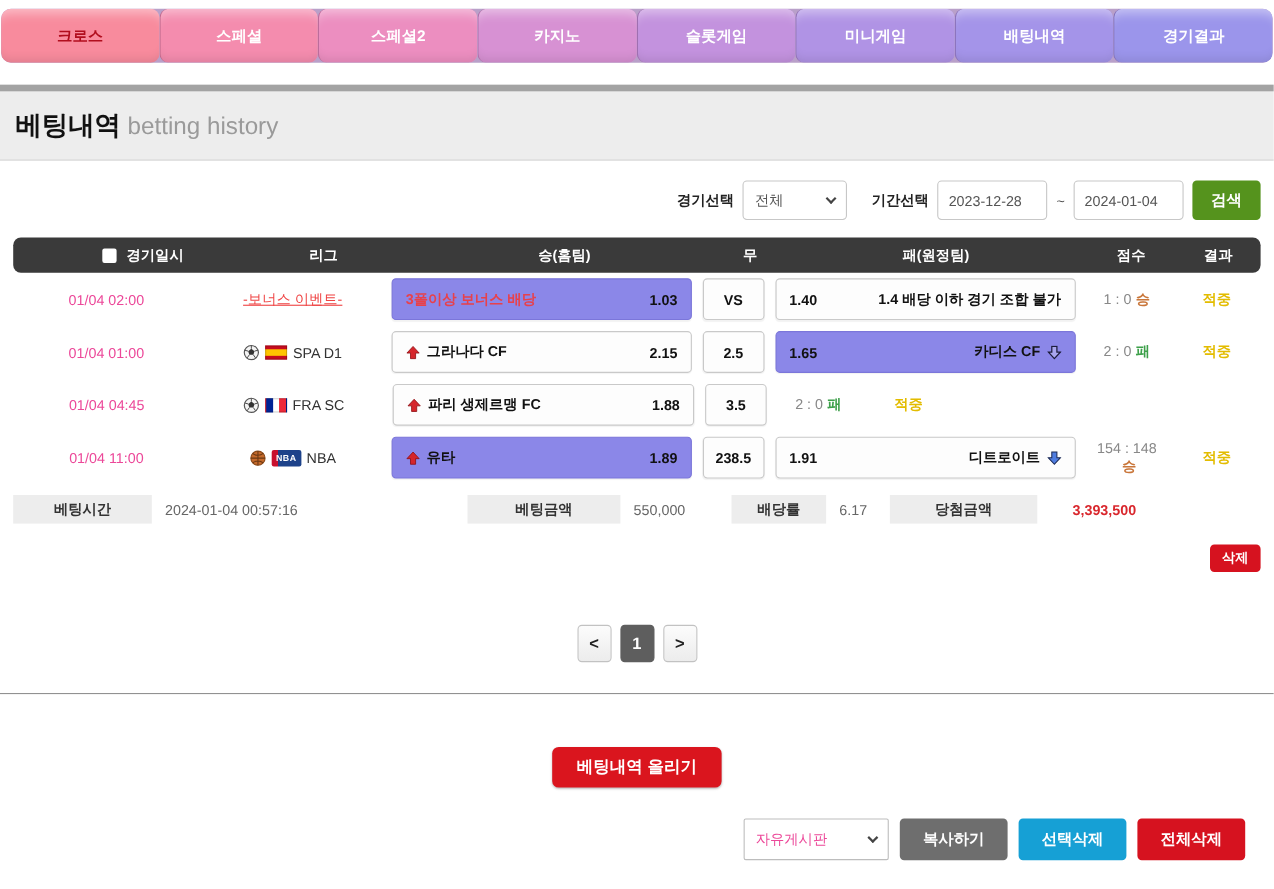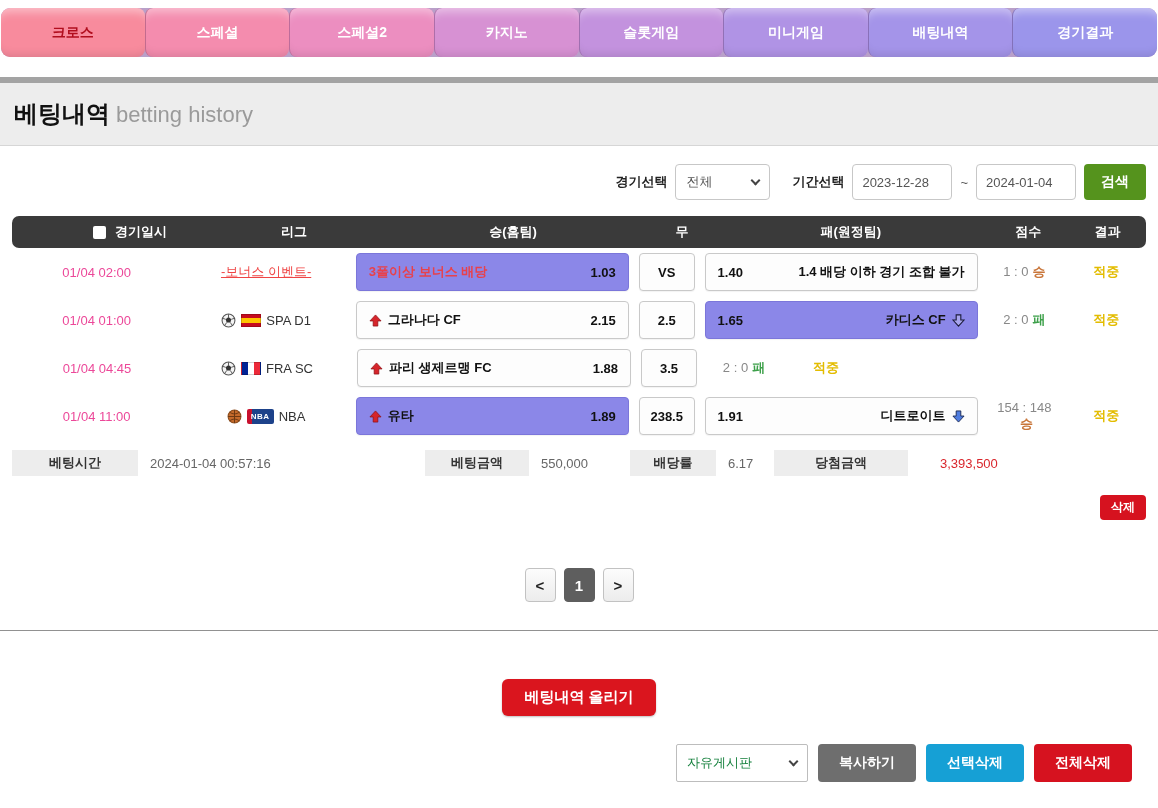--- a/index.html
+++ b/index.html
@@ -69,23 +69,23 @@
   .nba-badge { width:27px; height:15px; display:inline-flex; align-items:center; justify-content:center;
     background:linear-gradient(90deg,#c8102e 0 20%,#1d428a 20%); color:#fff; font-size:8px; font-weight:bold;
     border-radius:2px; letter-spacing:.5px; }
   .icon-svg { display:inline-block; vertical-align:middle; }
 
   
   .summary { margin-top:10px; display:flex; align-items:center; font-size:13px; }
   .slabel { background:#ededed; height:26px; line-height:26px; text-align:center;
     font-weight:bold; color:#333; }
   .sval { color:#666; padding-left:12px; }
-  .w126{width:126px;} .w124{width:104px;} .w86{width:86px;} .w134{width:134px;}
+  .w126{width:126px;} .w124{width:139px;} .w86{width:86px;} .w134{width:134px;}
   .vw1{width:287px;} .vw2{width:101px;} .vw3{width:58px;}
-  .sval.red { font-weight:normal;padding-left:32px; }
+  .sval.red { font-weight:bold;padding-left:32px; }
 
   .del-row { margin-top:19px; display:flex; justify-content:flex-end; }
   .btn-del { width:46px; height:25px; border:none; border-radius:4px; color:#fff;
     font-size:12px; font-weight:bold; cursor:pointer; font-family:inherit; }
 
   
   .pager { margin-top:48px; display:flex; justify-content:center; gap:8px; }
   .pg { width:31px; height:34px; border:1px solid #c2c2c2; border-radius:4px;
     background:linear-gradient(#fcfcfc,#ececec); display:flex; align-items:center; justify-content:center;
     font-size:15px; font-weight:bold; color:#222; cursor:pointer; }
@@ -95,21 +95,21 @@
 
   
   .upload-row { margin-top:48px; display:flex; justify-content:center; }
   .btn-upload { height:37px; padding:0 22px; border:none; border-radius:6px; color:#fff;
     font-size:15px; font-weight:bold; cursor:pointer; font-family:inherit;
     box-shadow:0 1px 2px rgba(0,0,0,.25); }
   .bottom-row { margin-top:28px; display:flex; justify-content:flex-end; align-items:center;
     gap:10px; padding-right:14px; }
   .board-select { width:132px; height:38px; border:1px solid #bdbdbd; border-radius:2px; background:#fff;
     display:flex; align-items:center; justify-content:space-between; padding:0 10px; cursor:pointer; }
-  .board-select .sel-text { font-size:13px; color:#15803d; }
+  .board-select .sel-text { font-size:13px; color:#ec4899; }
   .btn-bottom { height:38px; width:98px; border:none; border-radius:4px; color:#fff;
     font-size:14px; font-weight:bold; cursor:pointer; font-family:inherit; }
   .bottom-line { margin-top:29px; border-top:1px solid #cfcfcf; }
 </style>
 </head>
 <body>
 
 <div class="nav">
   <div class="nav-tab" style="background-color: rgb(248, 139, 157); color: rgb(177, 14, 30);">크로스</div>
   <div class="nav-tab" style="background-color: rgb(244, 140, 174);">스페셜</div>

